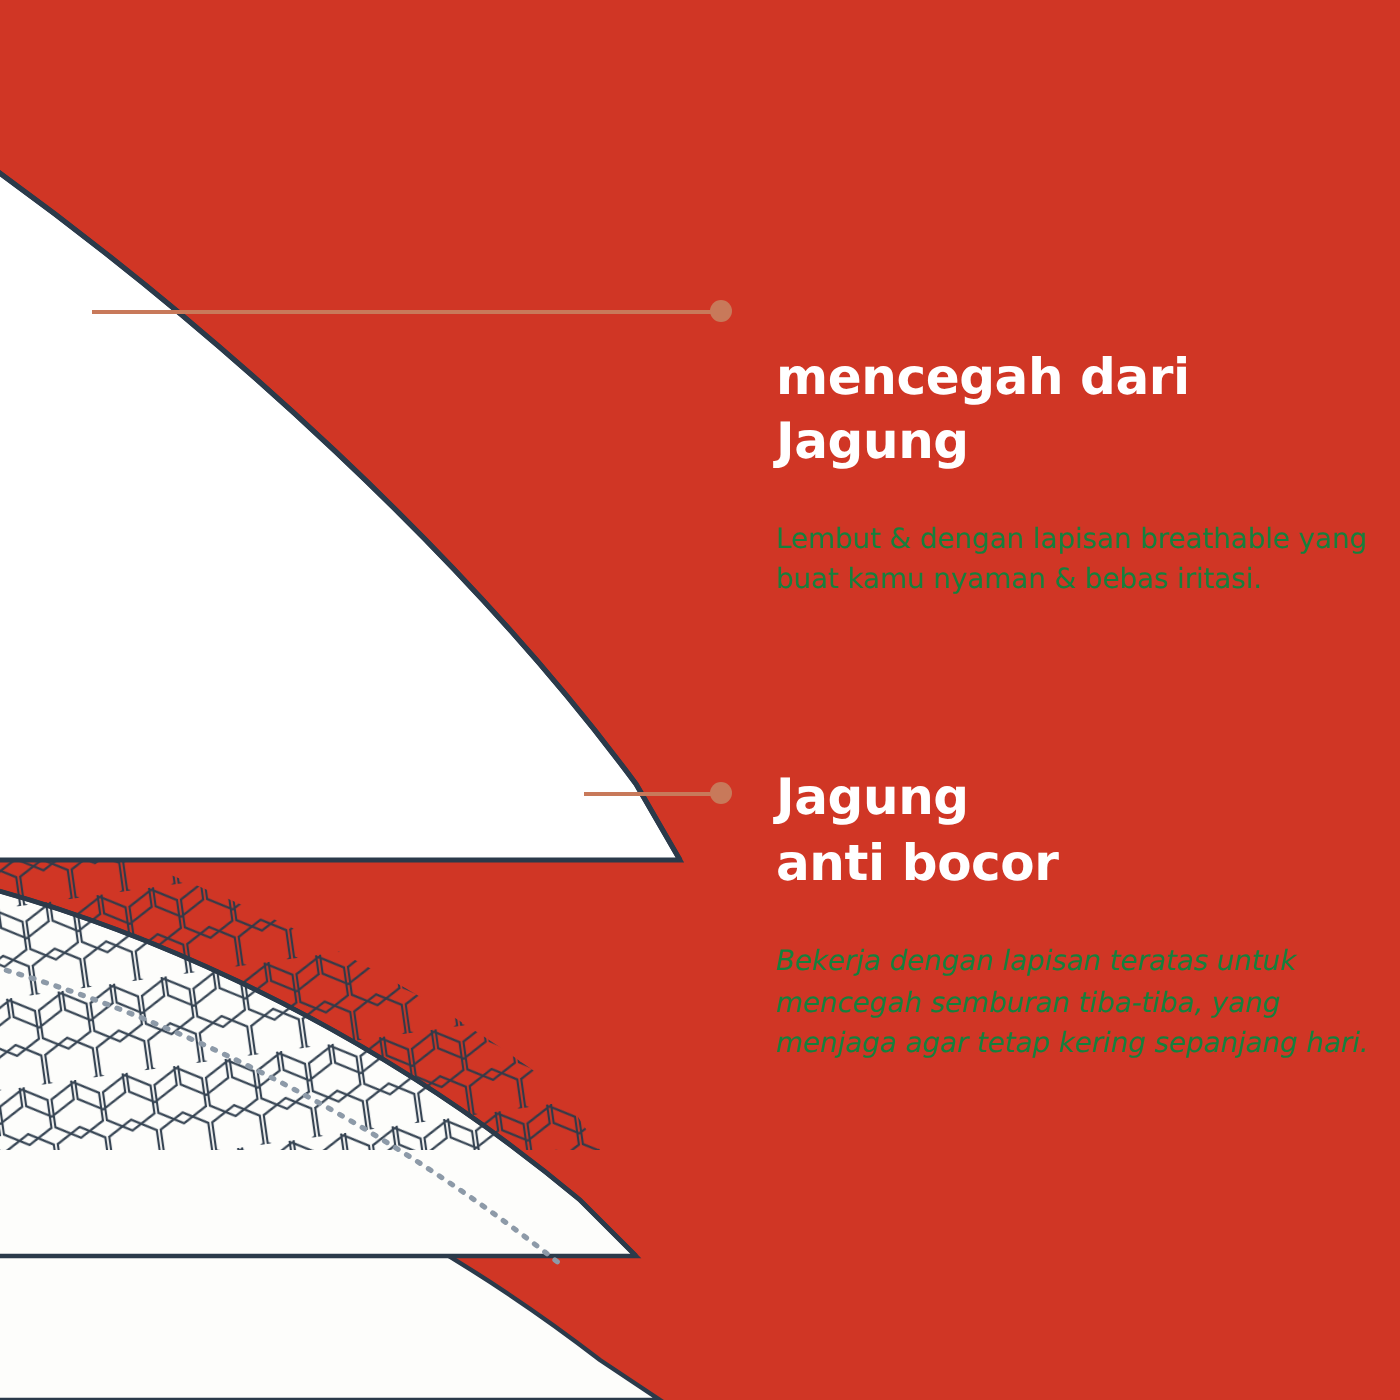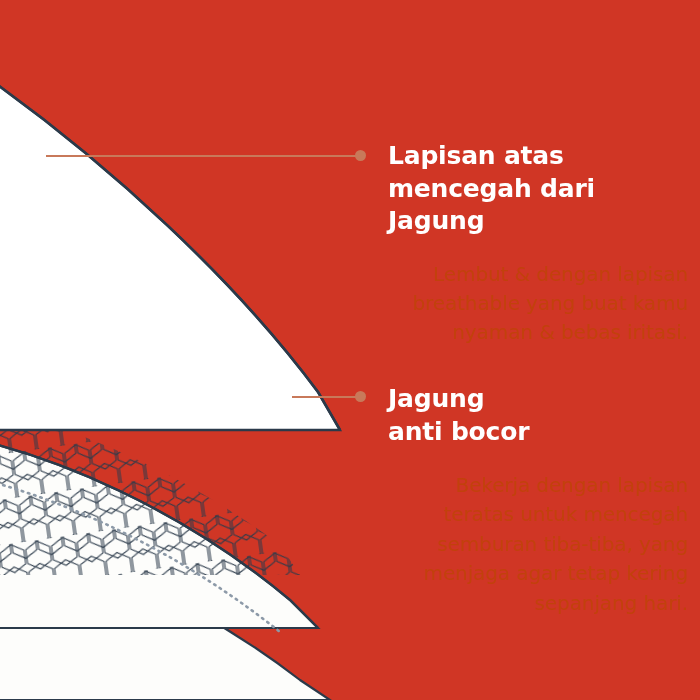--- a/index.html
+++ b/index.html
@@ -25,44 +25,44 @@
   }
   .callout-title {
     color: #ffffff;
     font-weight: bold;
     font-size: 25px;
     line-height: 1.30;
     letter-spacing: -0.2px;
     margin: 0;
   }
   .callout-body {
-    color: #c2410c;
-    font-size: 20px;
+    color: #15803d;
+    font-size: 14px;
     line-height: 1.47;
     margin: 0;
     letter-spacing: -0.1px;
-    text-align: right;
   }
   .block1 {
     position: absolute;
     left: 388px;
     top: 140px;
     width: 300px;
   }
   .block1 .callout-body {
     margin-top: 22px;
   }
   .block2 {
     position: absolute;
     left: 388px;
     top: 383px;
     width: 300px;
   }
   .block2 .callout-body {
     margin-top: 23px;
+    font-style: italic;
   }
   
   .leader {
     position: absolute;
     height: 2px;
     background: #c8795a;
   }
   .dot {
     position: absolute;
     width: 11px;
@@ -133,21 +133,21 @@
     <path d="M -12,78 C 110,165 235,280 318,392 L 340,430" fill="none" stroke="#2b3a4a" stroke-width="2.6"></path>
   </svg>
 
   <div class="leader leader1"></div>
   <div class="dot dot1"></div>
   <div class="leader leader2"></div>
   <div class="dot dot2"></div>
 
   <div class="block1">
     <p class="callout-title">
-      <span>Lapisan atas</span><br>
+      <br>
       <span>mencegah dari Jagung</span>
     </p>
     <p class="callout-body">Lembut &amp; dengan lapisan breathable yang buat kamu nyaman &amp; bebas iritasi.</p>
   </div>
 
   <div class="block2">
     <p class="callout-title">
       <span>Jagung</span><br>
       <span>anti bocor</span>
     </p>

